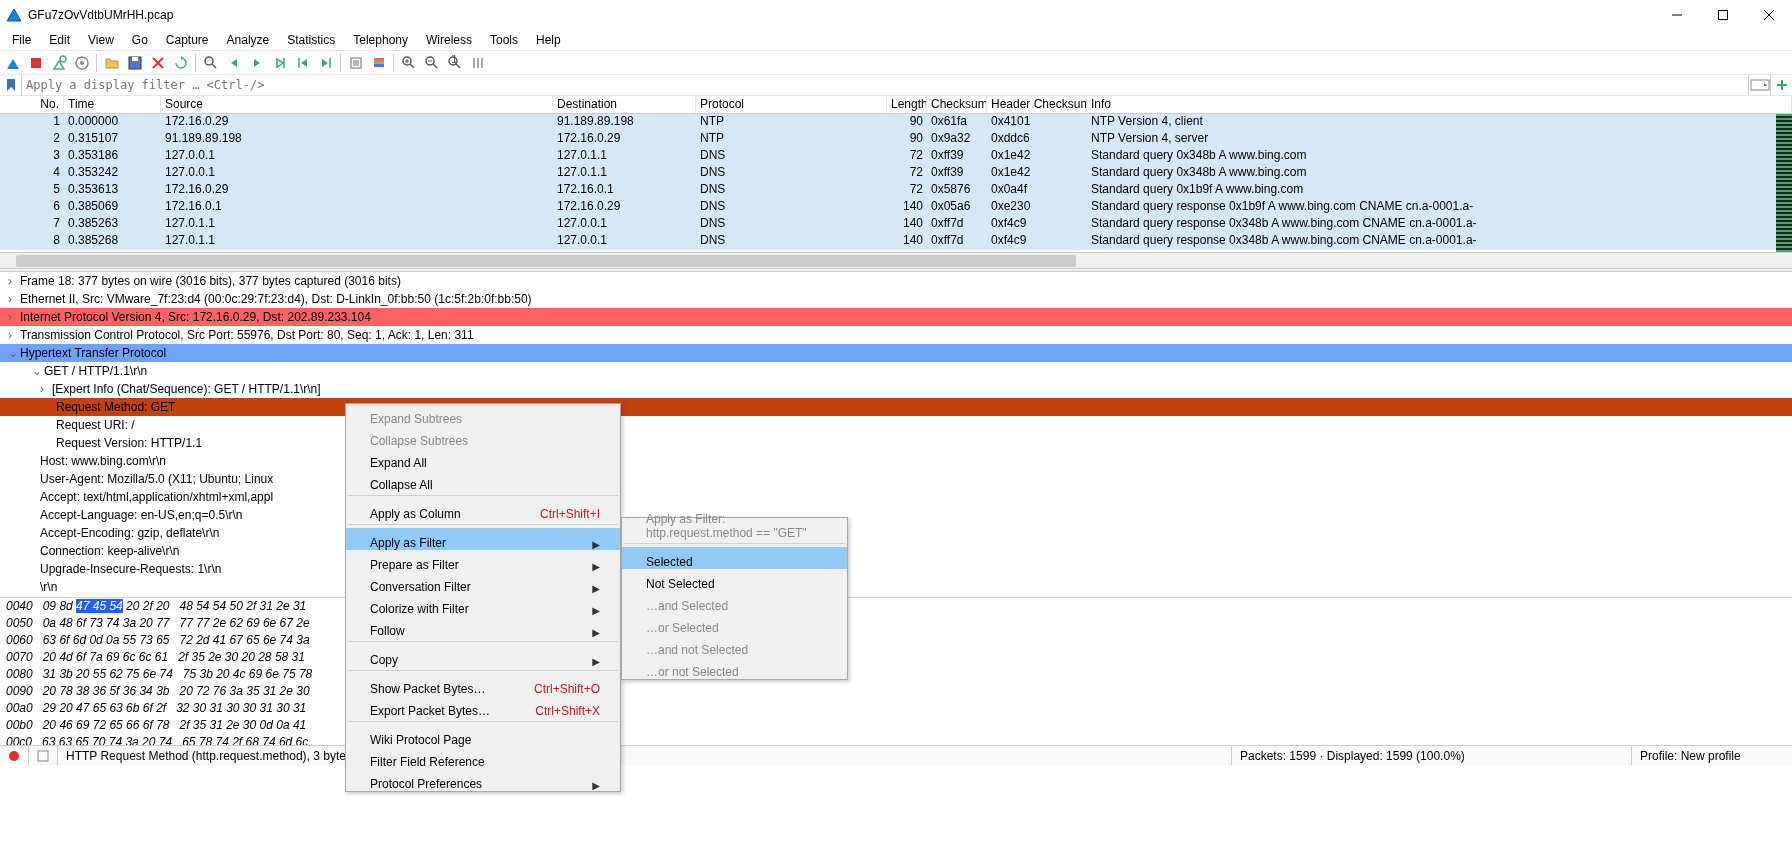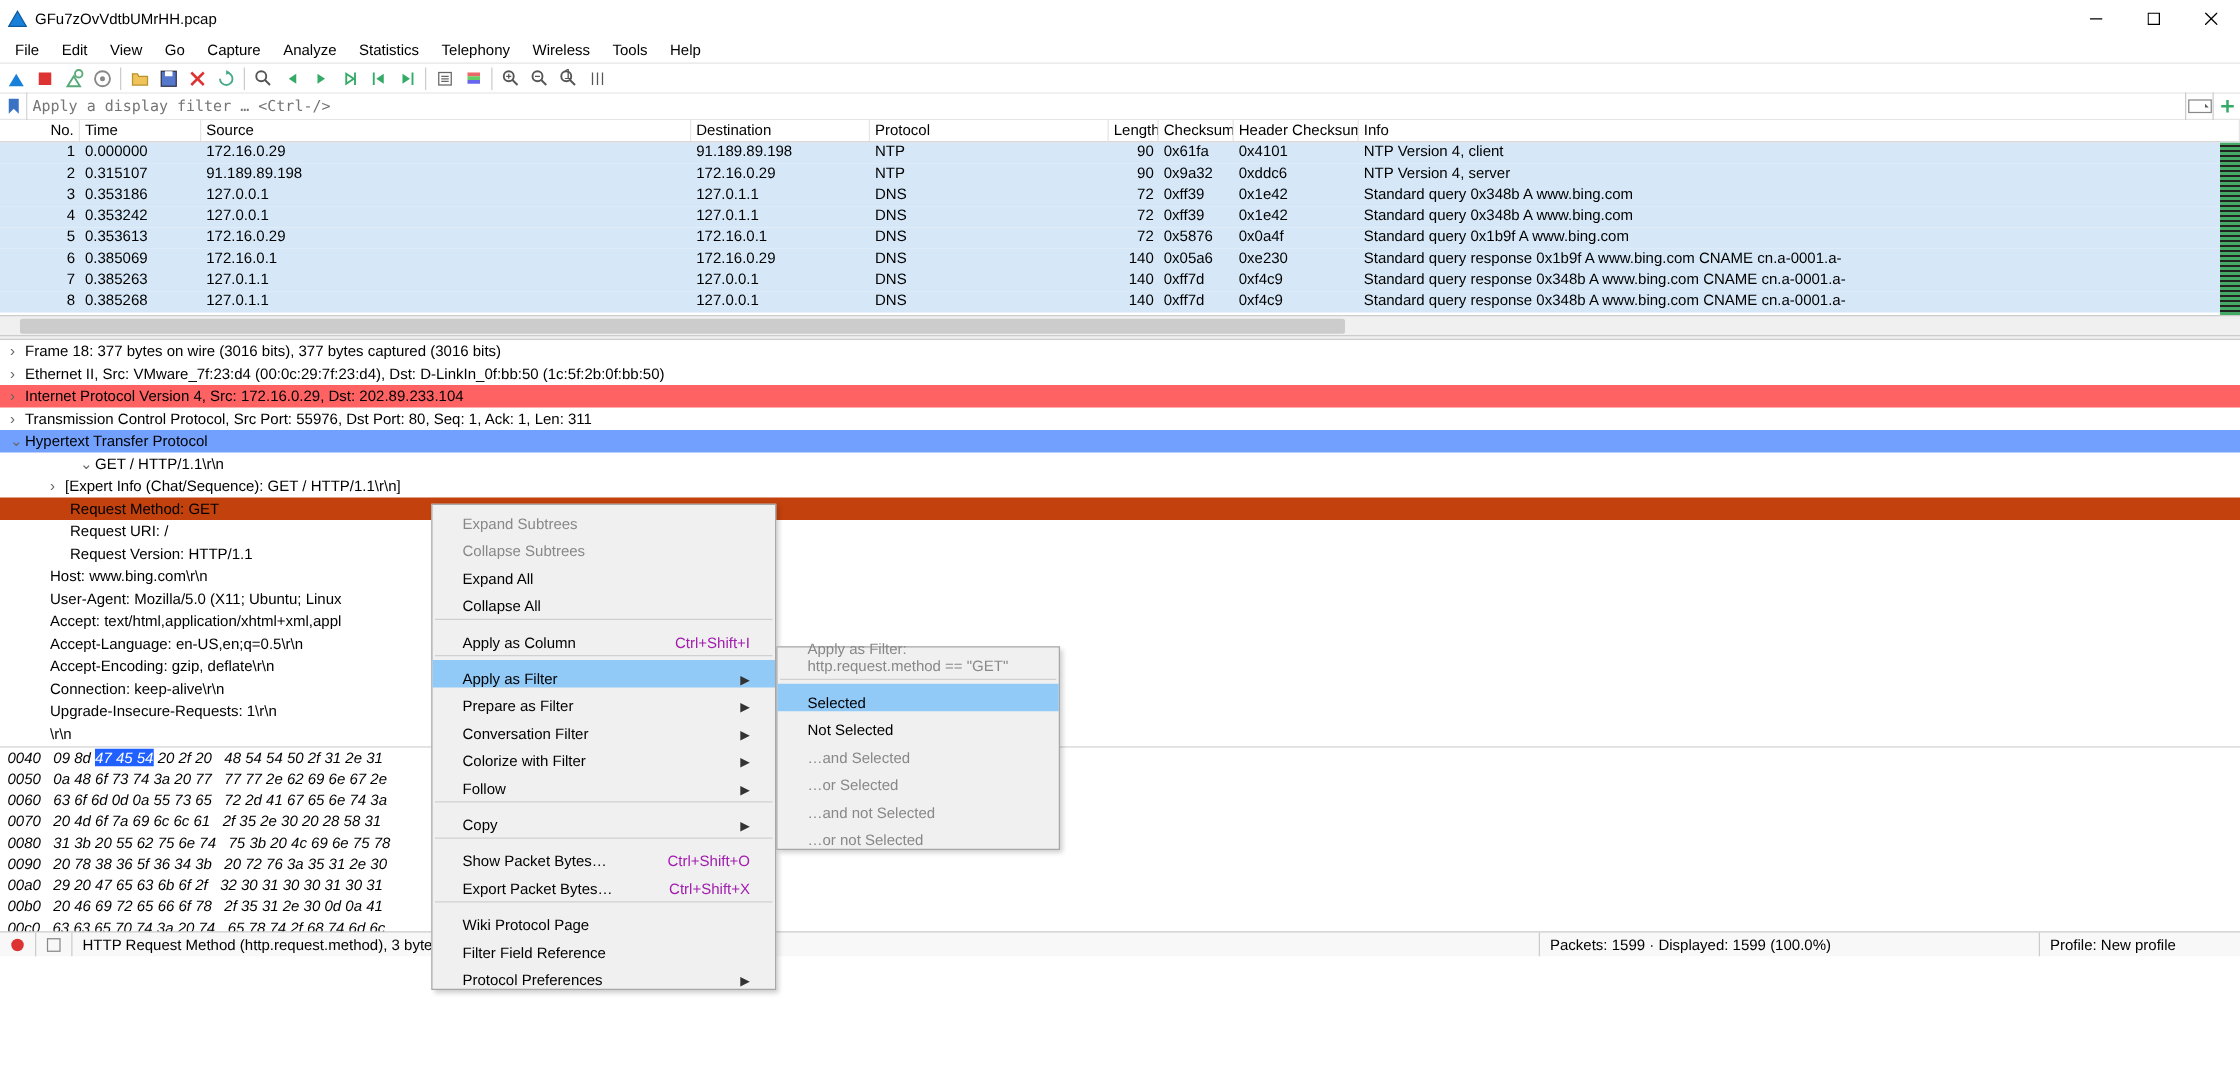--- a/index.html
+++ b/index.html
@@ -39,42 +39,42 @@
 .col-hchk { width: 100px; }
 .col-info { flex: 1; }
 
 .hscroll { height: 16px; background: #f0f0f0; border-top: 1px solid #ccc; position: relative; }
 .hscroll .thumb { position: absolute; left: 16px; top: 2px; height: 12px; background: #ccc; border-radius: 2px; }
 
 .splitter { height: 4px; background: #f0f0f0; border-top: 1px solid #ccc; border-bottom: 1px solid #ccc; cursor: row-resize; }
 
 .details { height: 325px; overflow: hidden; font-family: Consolas, monospace; font-size: 12px; line-height: 18px; background: #fff; position: relative; }
 .details .dline { padding-left: 8px; white-space: pre; }
-.details .dline.l1 { padding-left: 32px; margin-left: 32px; }
+.details .dline.l1 { padding-left: 32px; }
 .details .dline.l2 { padding-left: 40px; }
 .details .dline.l3 { padding-left: 56px; }
 .details .expander { display: inline-block; width: 12px; color: #666; }
 .details .red-row { background: #ff6262; color: #000; }
 .details .blue-row { background: #72a0ff; color: #000; }
 .details .sel-row { background: #c2410c; }
 
 .bytes { height: 148px; overflow: hidden; font-family: Consolas, monospace; font-size: 12px; line-height: 17px; background: #fff; border-top: 1px solid #ccc; font-style: italic; }
 .bytes .bline { white-space: pre; padding-left: 6px; }
 .bytes .hl { background: #2060ff; color: #fff; }
 
 .statusbar { height: 20px; display: flex; align-items: center; border-top: 1px solid #ccc; background: #f8f8f8; font-size: 11px; }
 .statusbar .sb-cell { padding: 0 8px; border-right: 1px solid #ccc; height: 100%; display: flex; align-items: center; }
 
 .context-menu { position: absolute; background: #f0f0f0; border: 1px solid #a8a8a8; box-shadow: 2px 2px 4px rgba(0,0,0,0.2); font-size: 12px; z-index: 100; }
 .context-menu .cm-item { height: 22px; display: flex; align-items: flex-end; justify-content: space-between; padding: 13px 20px 0 24px; position: relative; }
 .context-menu .cm-item.disabled { color: #888; }
 .context-menu .cm-item.highlight { background: #91c9f7; }
 .context-menu .cm-sep { height: 1px; background: #d0d0d0; margin: 3px 2px; }
 .context-menu .cm-item .arrow { font-size: 10px; color: #333; }
-.context-menu .cm-item .shortcut { color: #a21caf; margin-left: 18px; }
+.context-menu .cm-item .shortcut { color: #b91c1c; margin-left: 18px; }
 
 .mini-stripe { position: absolute; right: 0; top: 0; width: 16px; height: 138px; background: repeating-linear-gradient(#4a6, #4a6 2px, #222 2px, #222 4px); }
 
 svg { display: block; }
 </style>
 </head>
 <body>
 
 <div class="titlebar">
   <div class="title-left">

